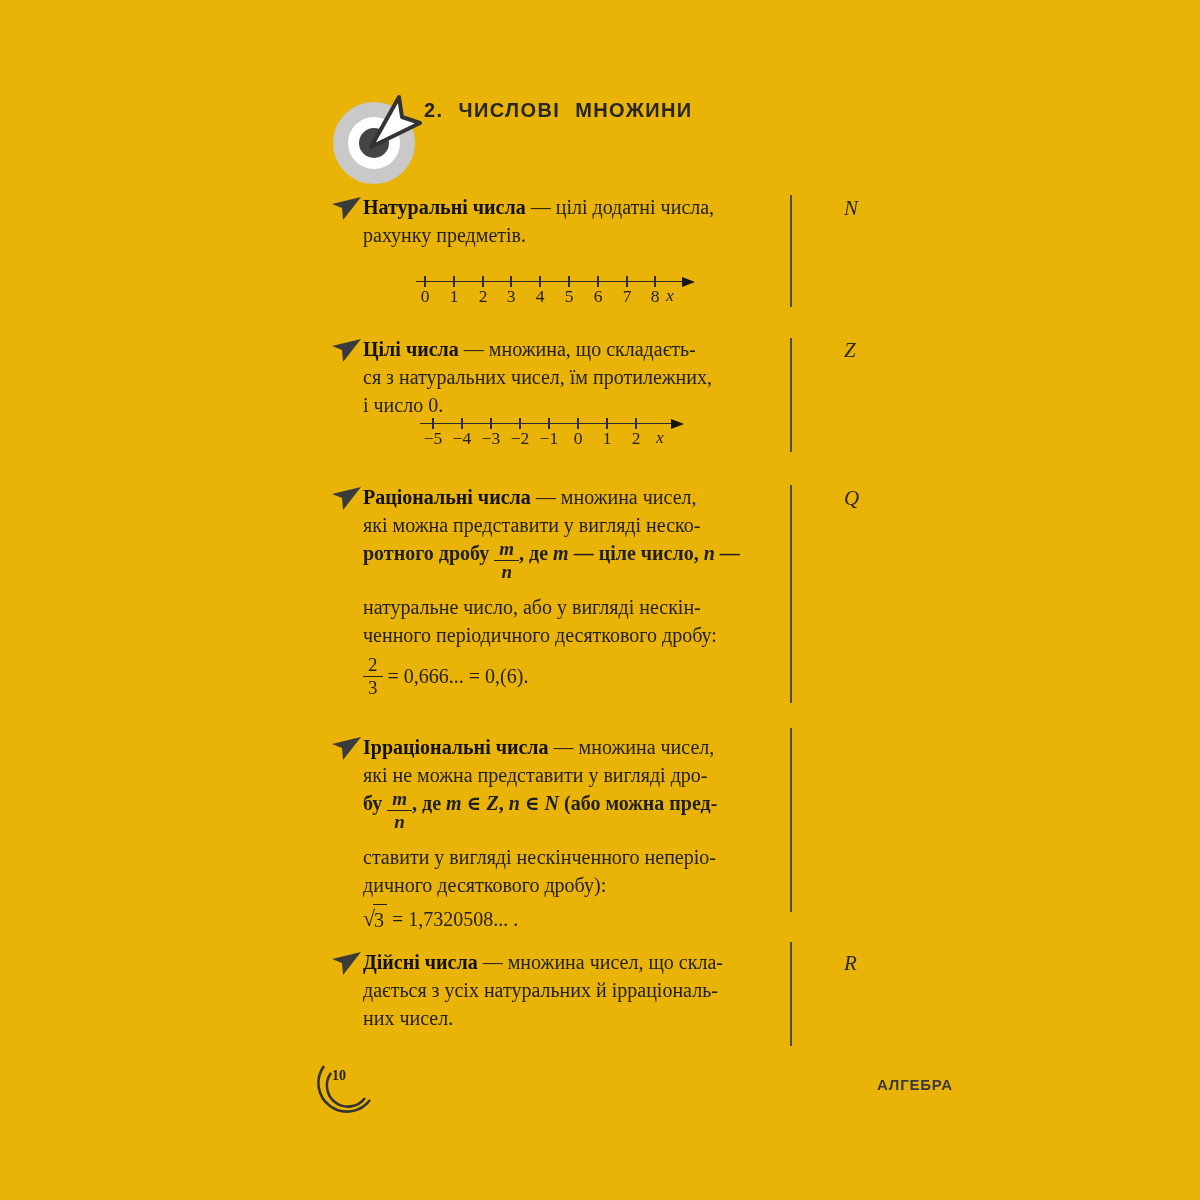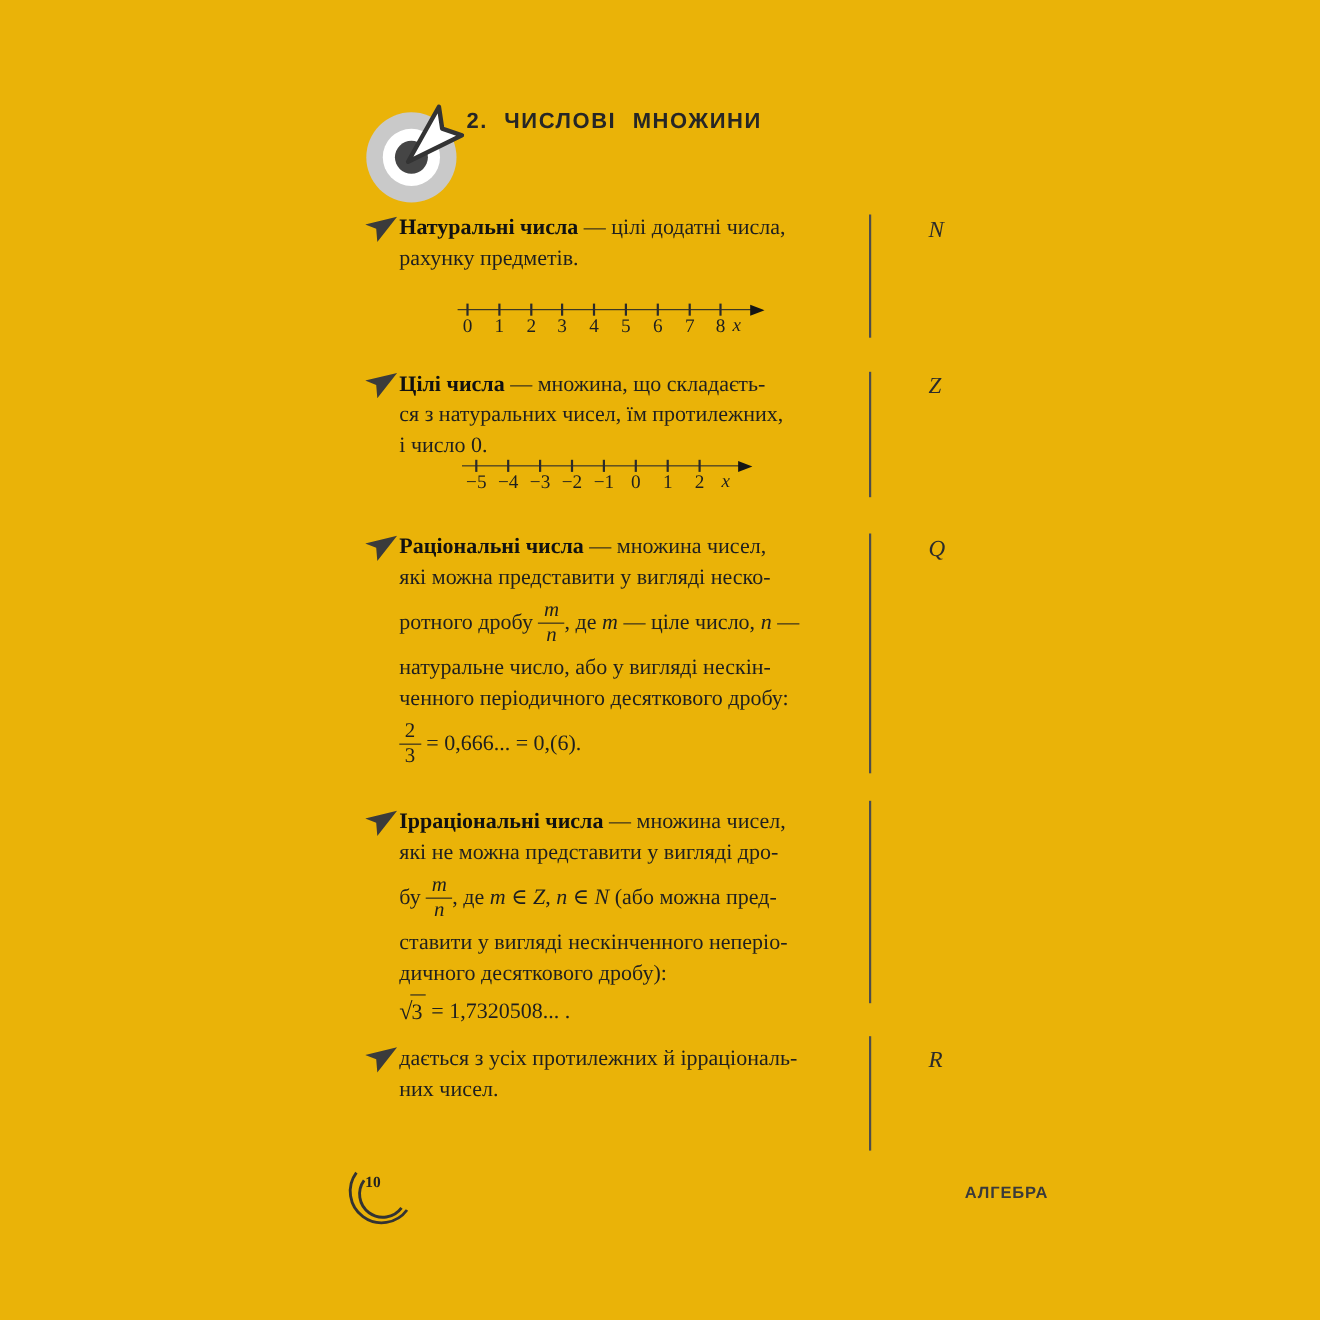--- a/index.html
+++ b/index.html
@@ -10,21 +10,21 @@
   .header-icon{position:absolute;left:330px;top:94px;width:92px;height:92px;}
   .page-title{position:absolute;left:424px;top:99px;font-family:"Liberation Sans","DejaVu Sans",sans-serif;
               font-weight:bold;font-size:20px;letter-spacing:1.4px;word-spacing:8px;color:#262626;}
 
   
   .section{position:absolute;left:332px;width:580px;}
   .bullet{position:absolute;left:0;top:3px;width:30px;height:26px;}
   .content{position:absolute;left:31px;top:0;font-size:20px;line-height:28px;white-space:nowrap;}
   .tline{height:28px;}
   .tline span,.tline b{white-space:pre;}
-  .fline{display:flex;align-items:center;height:54px;}
+  .fline{display:flex;height:54px;font-weight:bold;}
   .fline span{white-space:pre;}
   .eq{display:flex;align-items:center;height:54px;}
   .eq span{white-space:pre;}
   .eq-short{height:40px;}
   .eq-plain{height:28px;font-style:italic;}
   b.term{font-weight:bold;color:#111;}
   .var{font-style:italic;}
 
   .frac{display:inline-flex;flex-direction:column;align-items:center;vertical-align:middle;
         line-height:1.05;font-size:19px;}
@@ -228,21 +228,22 @@
     </div>
     <div class="rule" style="top:-5px;height:184px;"></div>
     <div class="set-letter"></div>
   </div>
 
   <div class="section" style="top:948px;height:116px;">
     <svg class="bullet" viewBox="0 0 30 26">
       <polygon points="29,1 11,24 10,12 0,8" fill="#3b3b3b"></polygon>
     </svg>
     <div class="content">
-      <div class="tline">дається з усіх протилежних й ірраціональ-</div>
+      <div class="tline"><b class="term">Дійсні числа</b><span> — множина чисел, що скла-</span></div>
+      <div class="tline">дається з усіх натуральних й ірраціональ-</div>
       <div class="tline">них чисел.</div>
     </div>
     <div class="rule" style="top:-6px;height:104px;"></div>
     <div class="set-letter">R</div>
   </div>
 
   <svg class="page-badge" viewBox="0 0 70 74">
     <path d="M 14 6 A 25 25 0 1 0 60 40" fill="none" stroke="#333" stroke-width="2.6"></path>
     <path d="M 21 13 A 18 18 0 1 0 55 38" fill="none" stroke="#333" stroke-width="2.6"></path>
   </svg>

